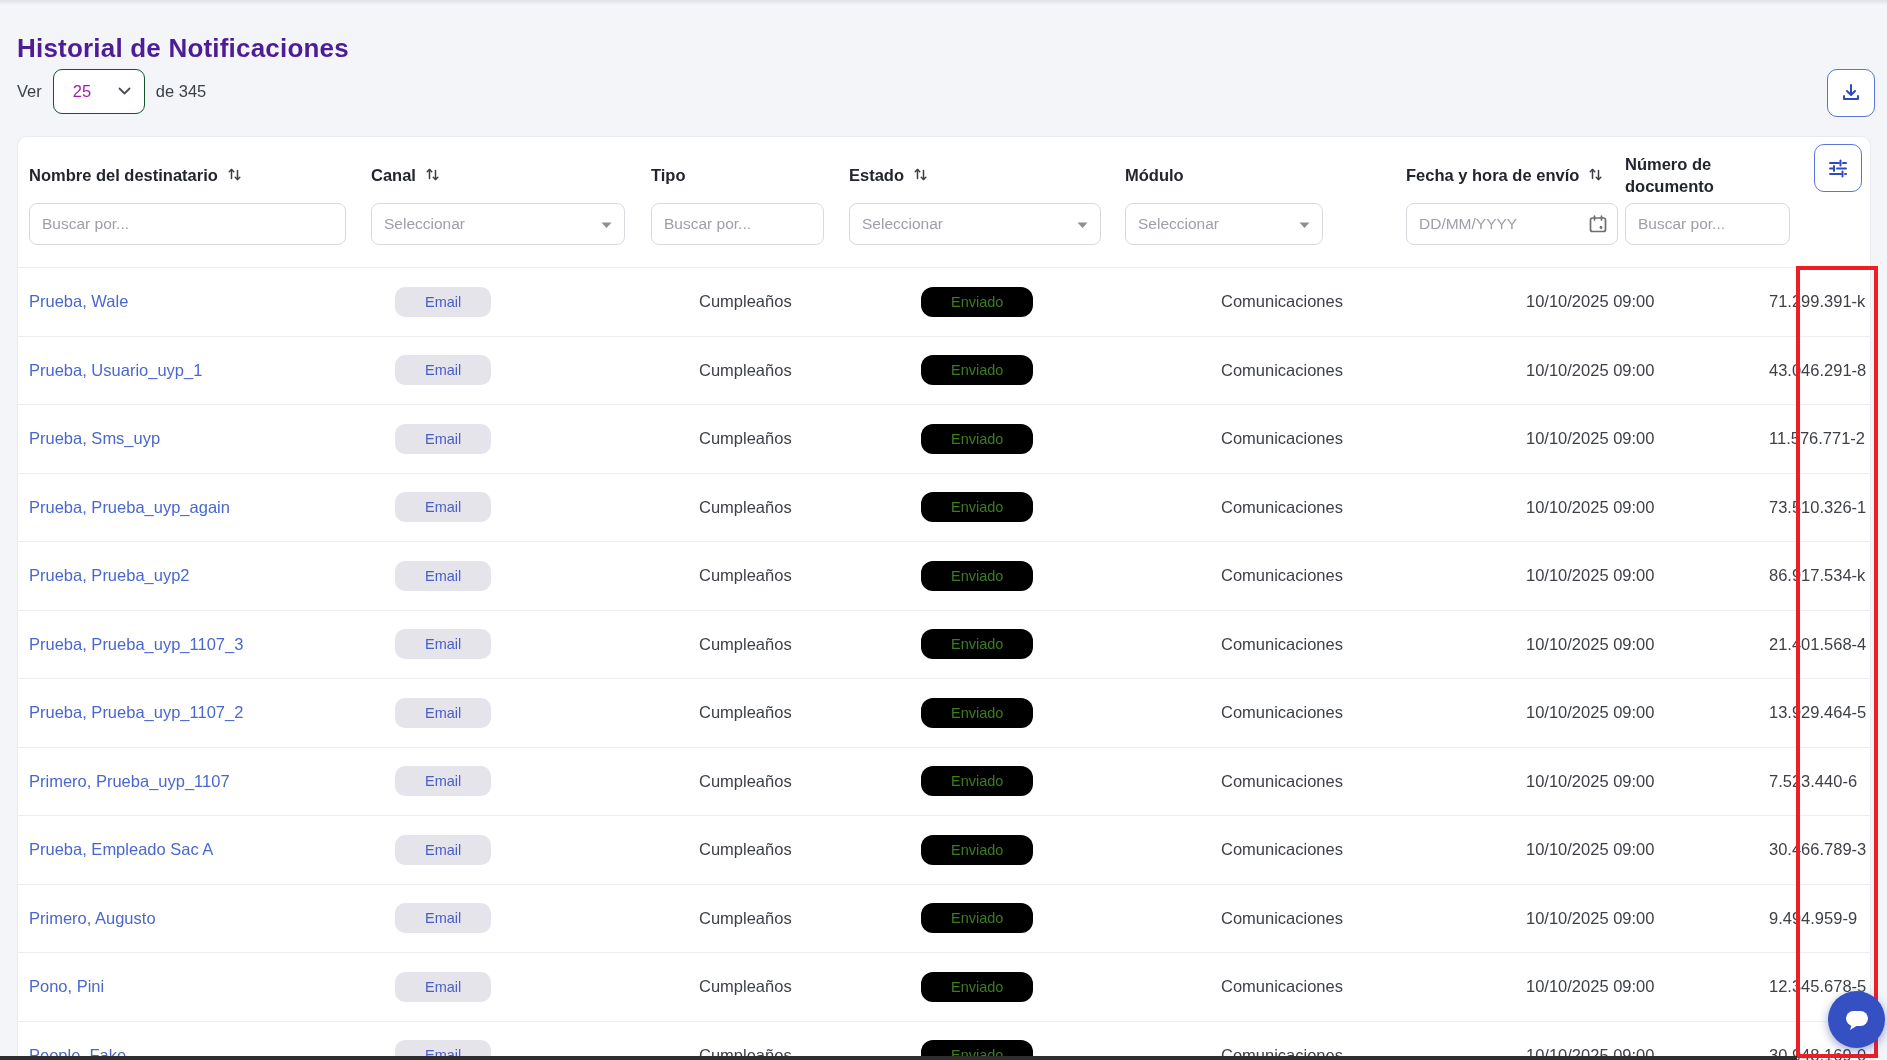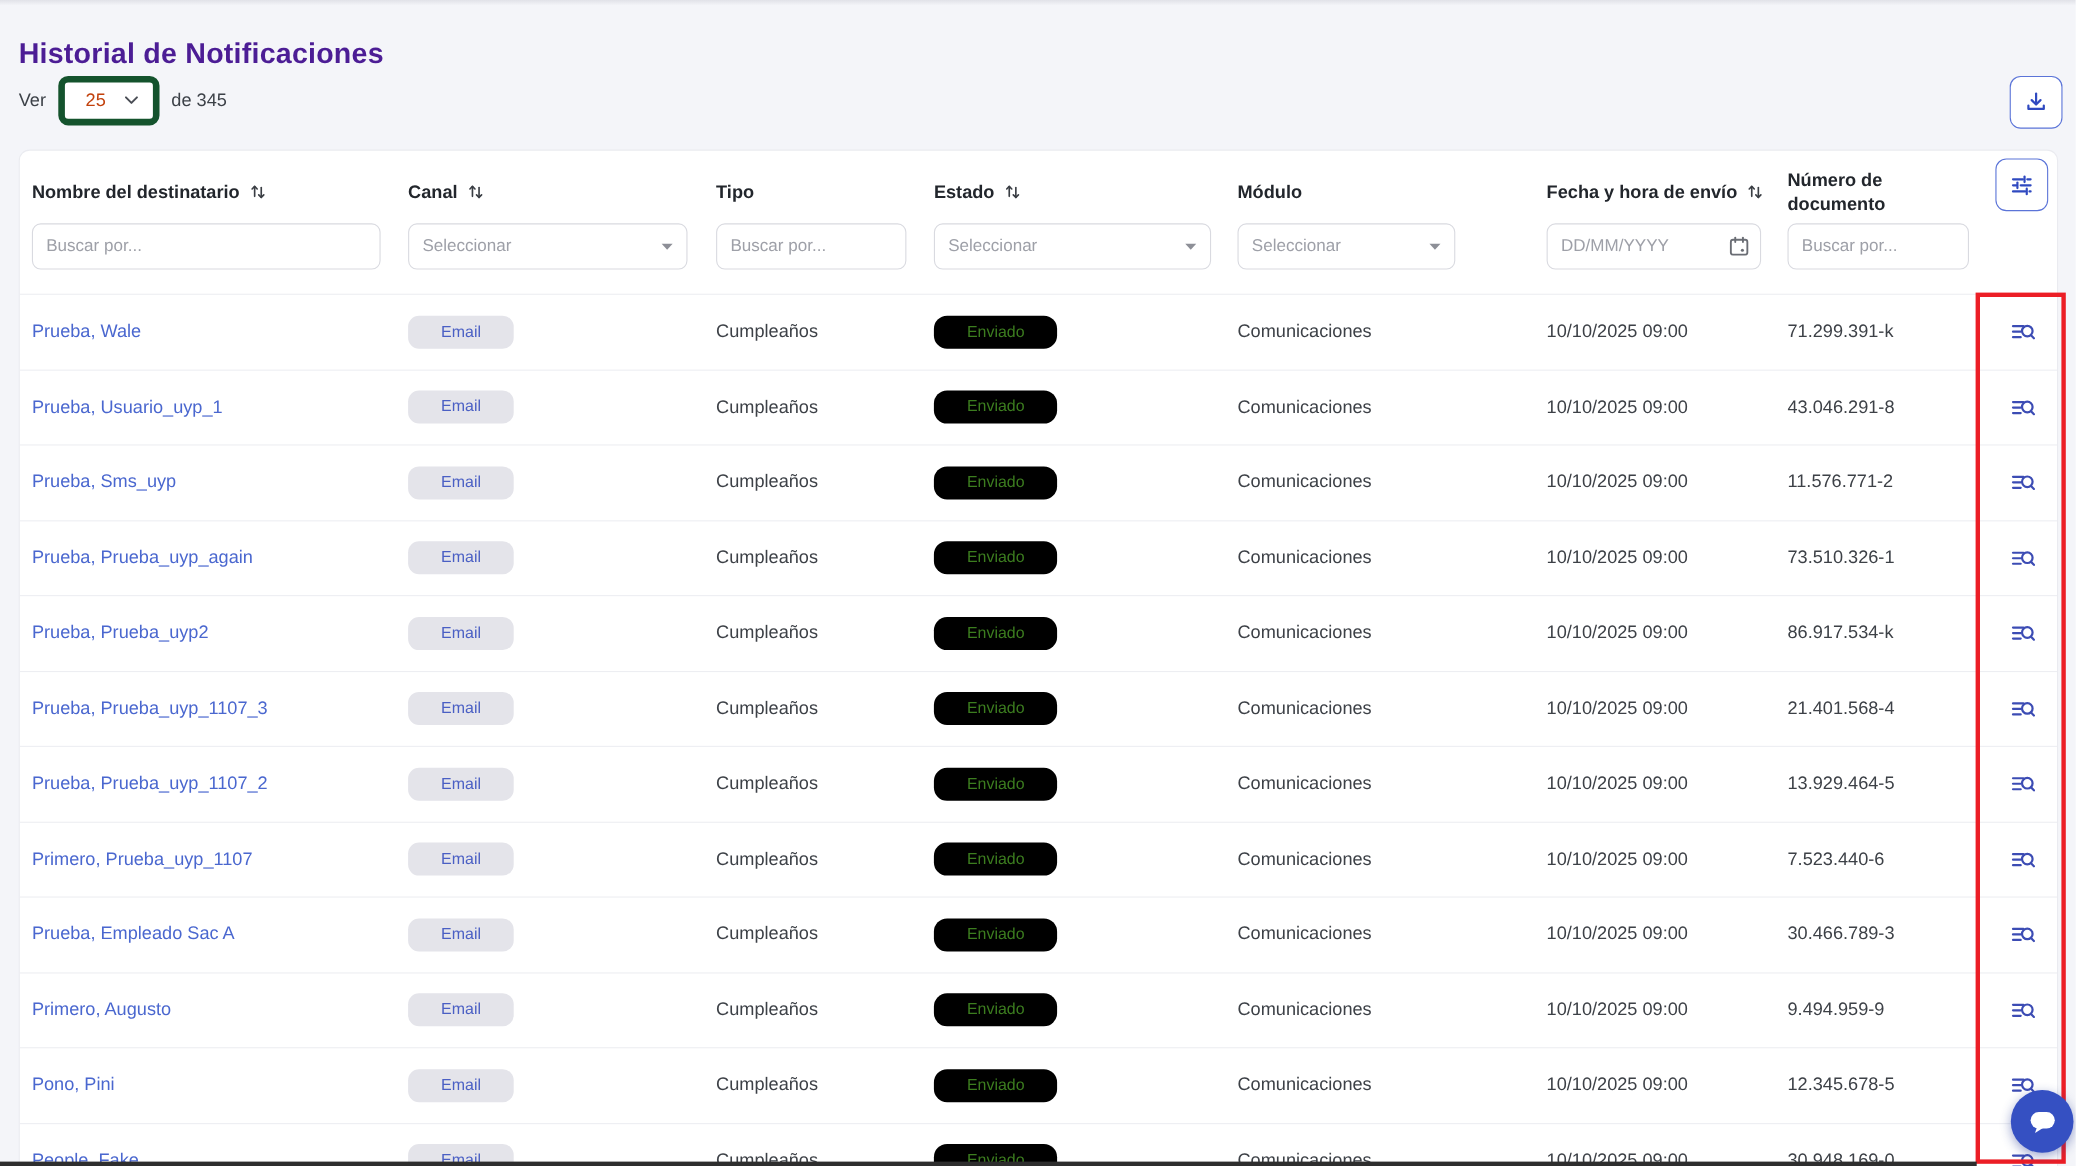--- a/index.html
+++ b/index.html
@@ -9,23 +9,23 @@
     background:#f4f5f9; font-family:"Liberation Sans", sans-serif;
   }
   .top-strip { position:absolute; top:0; left:0; right:0; height:5px;
     background:linear-gradient(#e1e2e8,#f4f5f9); }
 
   .page-title { position:absolute; left:17px; top:16px; font-size:26px;
     font-weight:700; color:#4c1d95; letter-spacing:.2px; }
 
   .toolbar { position:absolute; left:17px; top:68px; height:46px;
     display:flex; align-items:center; gap:11px; font-size:16.5px; color:#3c4148; }
-  .pagesize { width:92px; height:45px; background:#fff; border:6px solid #14532d;
+  .pagesize { width:92px; height:45px; background:#fff; border:1px solid #14532d;
     border-radius:9px; display:flex; align-items:center; justify-content:space-between;
-    padding:0 13px 0 19px; font-size:16.5px; color:#c2410c; cursor:pointer; }
+    padding:0 13px 0 19px; font-size:16.5px; color:#a21caf; cursor:pointer; }
 
   .icon-btn { width:48px; height:48px; border:1.5px solid #5b74d8; border-radius:10px;
     background:#fff; display:flex; align-items:center; justify-content:center;
     cursor:pointer; padding:0; }
   .download-btn { position:absolute; left:1827px; top:69px; }
 
   .card { position:absolute; left:17px; top:136px; width:1854px; height:940px;
     background:#fff; border:1px solid #eaebf0; border-radius:10px; }
 
   .grid { display:grid;
@@ -40,26 +40,26 @@
   .filters { height:62px; align-items:start; }
   .ctrl { height:42px; border:1px solid #d9dae0; border-radius:8px; background:#fff;
     font-size:15.5px; color:#000000; padding:0 12px; font-family:inherit; }
   input.ctrl::placeholder { color:#9ea0a8; }
   input.ctrl { outline:none; }
   .select { display:flex; align-items:center; justify-content:space-between;
     color:#9ea0a8; cursor:pointer;text-align:center; }
   .datebox { display:flex; align-items:center; justify-content:space-between;
     color:#9ea0a8; cursor:pointer; padding-right:9px; }
   .w1{width:317px}.w2{width:254px}.w3{width:173px}.w4{width:252px}
-  .w5{width:198px}.w6{width:195px}.w7{width:165px}
+  .w5{width:198px}.w6{width:212px}.w7{width:165px}
 
   .settings-btn { position:absolute; top:7px; right:8px; }
 
   .rows { position:absolute; top:130px; left:0; right:0; }
-  .trow { height:68.5px; border-top:1px solid #edeef2; }
+  .trow { height:68.5px; border-top:1px solid #edeef2;gap:24px; }
   .cell { font-size:16.5px; color:#3d4147; }
   .link { color:#4a67cf; text-decoration:none; font-size:16.5px; cursor:pointer; }
   .badge { display:inline-flex; align-items:center; justify-content:center;
     height:30px; padding:0 30px; border-radius:10px; font-size:14.5px; }
   .badge-gray { background:#e4e4ea; color:#4a5fc4; }
   .badge-green { background:#000000; color:#3c7d1f; border-radius:12px; }
   .action-btn { background:none; border:none; cursor:pointer; padding:0;
     margin-left:32px; display:flex; }
 
   .highlight { position:absolute; left:1796px; top:266px; width:82px; height:792px;

